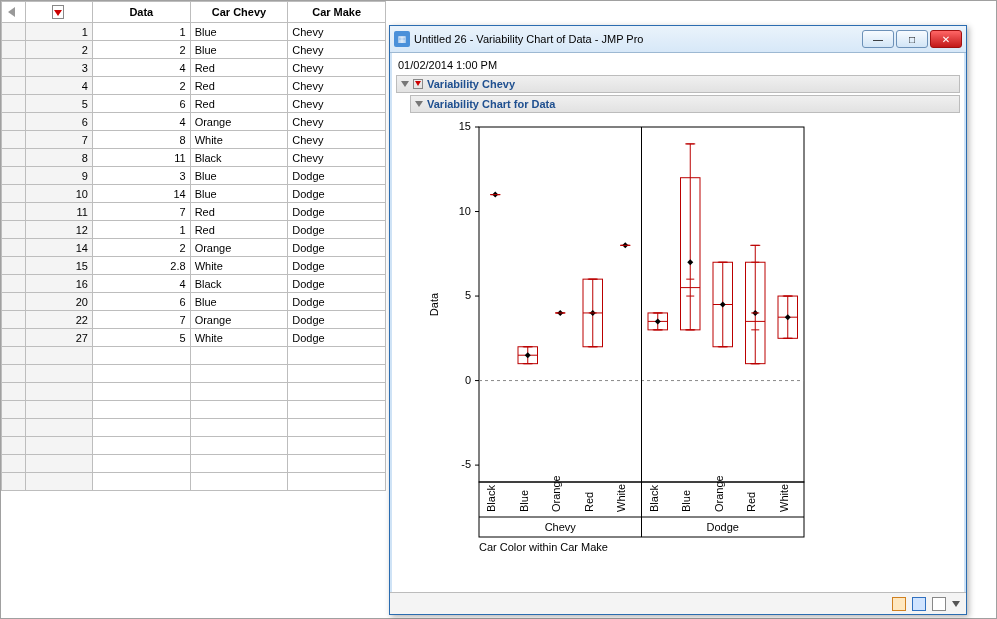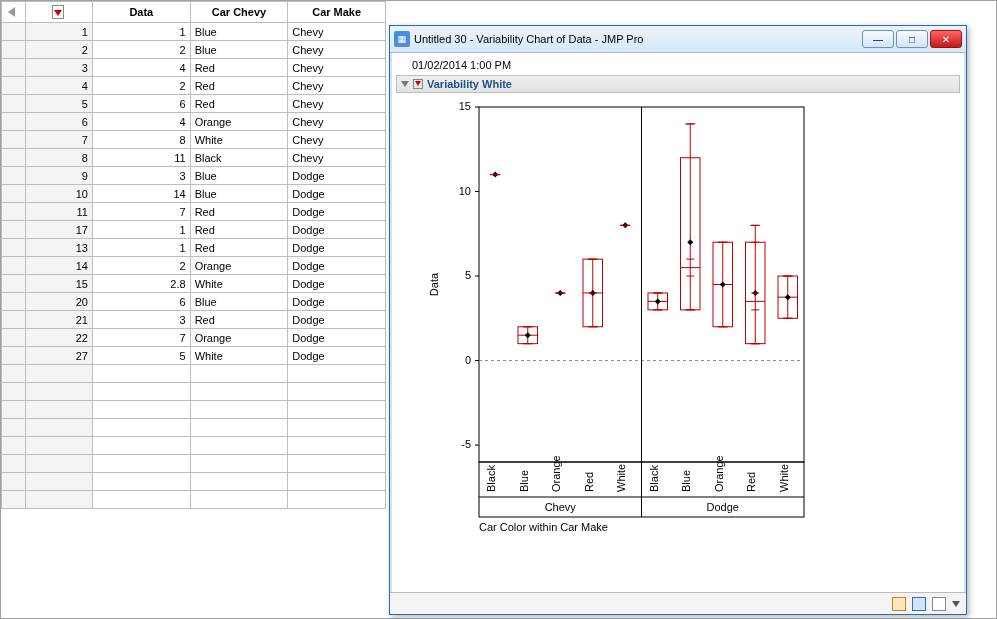--- a/index.html
+++ b/index.html
@@ -23,21 +23,21 @@
 
 
 .win { position:absolute; left:389px; top:25px; width:578px; height:590px; background:#fff; border:1px solid #2b6cb0; box-shadow:0 0 0 2px #cfe3f6 inset, 2px 2px 6px rgba(0,0,0,0.3); }
 .titlebar { height:27px; background:linear-gradient(#eaf3fb,#d7e8f8); border-bottom:1px solid #9db8d2; display:flex; align-items:center; padding:0 4px; }
 .titlebar .icon { width:16px; height:16px; margin-right:4px; background:#4a90d9; border-radius:2px; display:flex; align-items:center; justify-content:center; color:#fff; font-size:9px; }
 .titlebar .title { flex:1; color:#000; }
 .winbtns { display:flex; gap:2px; }
 .winbtn { width:32px; height:18px; border:1px solid #6c91b8; border-radius:3px; background:linear-gradient(#f7fbff,#d2e5f6); display:flex; align-items:center; justify-content:center; font-size:10px; cursor:pointer; }
 .winbtn.close { background:linear-gradient(#f66,#c21818); color:#fff; border-color:#a01010; }
 .win-body { padding:4px 6px; }
-.timestamp { color:#000; margin:2px 0 4px 16px; }
+.timestamp { color:#000; margin:2px 0 4px 2px; }
 .panel-head { background:linear-gradient(#f0f0f0,#e2e2e2); border:1px solid #bcbcbc; padding:2px 4px; display:flex; align-items:center; gap:4px; margin-bottom:2px; }
 .panel-head.inner { margin-left:14px; }
 .disclosure { display:inline-block; width:0; height:0; border-left:4px solid transparent; border-right:4px solid transparent; border-top:6px solid #777; }
 .red-small { display:inline-block; width:10px; height:10px; border:1px solid #888; position:relative; }
 .red-small::after { content:""; position:absolute; left:1px; top:1px; width:0; height:0; border-left:3px solid transparent; border-right:3px solid transparent; border-top:5px solid #c00; }
 .panel-head .title { font-weight:bold; color:#205090; }
 .chart-box { margin-left:28px; margin-top:4px; width:390px; }
 svg { display:block; }
 .statusbar { position:absolute; bottom:0; left:0; right:0; height:22px; border-top:1px solid #bcbcbc; background:#f4f4f4; display:flex; align-items:center; justify-content:flex-end; padding:0 6px; gap:6px; }
 .sb-icon { width:14px; height:14px; border:1px solid #888; background:#fff; }
@@ -134,58 +134,51 @@
         </tr>
         <tr>
           <td class="rownum" style="width: 22px; text-align: center; background: rgb(244, 244, 244);">&nbsp;</td>
     <td class="rownum">11</td>
     <td class="data">7</td>
     <td class="txt">Red</td>
     <td class="txt">Dodge</td>
         </tr>
         <tr>
           <td class="rownum" style="width: 22px; text-align: center; background: rgb(244, 244, 244);">&nbsp;</td>
-    <td class="rownum">17</td>
-    <td class="data">1</td>
-    <td class="txt">Red</td>
-    <td class="txt">Dodge</td>
-        </tr>
-        <tr>
-          <td class="rownum" style="width: 22px; text-align: center; background: rgb(244, 244, 244);">&nbsp;</td>
-    <td class="rownum">13</td>
+    <td class="rownum">12</td>
     <td class="data">1</td>
     <td class="txt">Red</td>
     <td class="txt">Dodge</td>
         </tr>
         <tr>
           <td class="rownum" style="width: 22px; text-align: center; background: rgb(244, 244, 244);">&nbsp;</td>
     <td class="rownum">14</td>
     <td class="data">2</td>
     <td class="txt">Orange</td>
     <td class="txt">Dodge</td>
         </tr>
         <tr>
           <td class="rownum" style="width: 22px; text-align: center; background: rgb(244, 244, 244);">&nbsp;</td>
     <td class="rownum">15</td>
     <td class="data">2.8</td>
     <td class="txt">White</td>
     <td class="txt">Dodge</td>
         </tr>
         <tr>
           <td class="rownum" style="width: 22px; text-align: center; background: rgb(244, 244, 244);">&nbsp;</td>
+    <td class="rownum">16</td>
+    <td class="data">4</td>
+    <td class="txt">Black</td>
+    <td class="txt">Dodge</td>
+        </tr>
+        <tr>
+          <td class="rownum" style="width: 22px; text-align: center; background: rgb(244, 244, 244);">&nbsp;</td>
     <td class="rownum">20</td>
     <td class="data">6</td>
     <td class="txt">Blue</td>
-    <td class="txt">Dodge</td>
-        </tr>
-        <tr>
-          <td class="rownum" style="width: 22px; text-align: center; background: rgb(244, 244, 244);">&nbsp;</td>
-    <td class="rownum">21</td>
-    <td class="data">3</td>
-    <td class="txt">Red</td>
     <td class="txt">Dodge</td>
         </tr>
         <tr>
           <td class="rownum" style="width: 22px; text-align: center; background: rgb(244, 244, 244);">&nbsp;</td>
     <td class="rownum">22</td>
     <td class="data">7</td>
     <td class="txt">Orange</td>
     <td class="txt">Dodge</td>
         </tr>
         <tr>
@@ -251,33 +244,37 @@
           <td class="txt"></td>
           <td class="txt"></td>
         </tr>
       </tbody>
   </table>
 </div>
 
 <div class="win">
   <div class="titlebar">
     <span class="icon">▦</span>
-    <span class="title">Untitled 30 - Variability Chart of Data - JMP Pro</span>
+    <span class="title">Untitled 26 - Variability Chart of Data - JMP Pro</span>
     <div class="winbtns">
       <div class="winbtn">—</div>
       <div class="winbtn">□</div>
       <div class="winbtn close">✕</div>
     </div>
   </div>
   <div class="win-body">
     <div class="timestamp">01/02/2014 1:00 PM</div>
     <div class="panel-head">
       <span class="disclosure"></span>
       <span class="red-small"></span>
-      <span class="title">Variability White</span>
+      <span class="title">Variability Chevy</span>
+    </div>
+    <div class="panel-head inner">
+      <span class="disclosure"></span>
+      <span class="title">Variability Chart for Data</span>
     </div>
     <div class="chart-box">
       <svg id="chart" width="390" height="460">
           <rect x="55" y="10" width="325" height="355" fill="none" stroke="#000" stroke-width="1"></rect>
           <line x1="55" y1="263.57142857142856" x2="380" y2="263.57142857142856" stroke="#888" stroke-dasharray="3,3"></line>
           <line x1="51" y1="348.0952380952381" x2="55" y2="348.0952380952381" stroke="#000"></line>
           <text x="47" y="351.0952380952381" text-anchor="end" font-size="11">-5</text>
           <line x1="51" y1="263.57142857142856" x2="55" y2="263.57142857142856" stroke="#000"></line>
           <text x="47" y="266.57142857142856" text-anchor="end" font-size="11">0</text>
           <line x1="51" y1="179.04761904761904" x2="55" y2="179.04761904761904" stroke="#000"></line>

